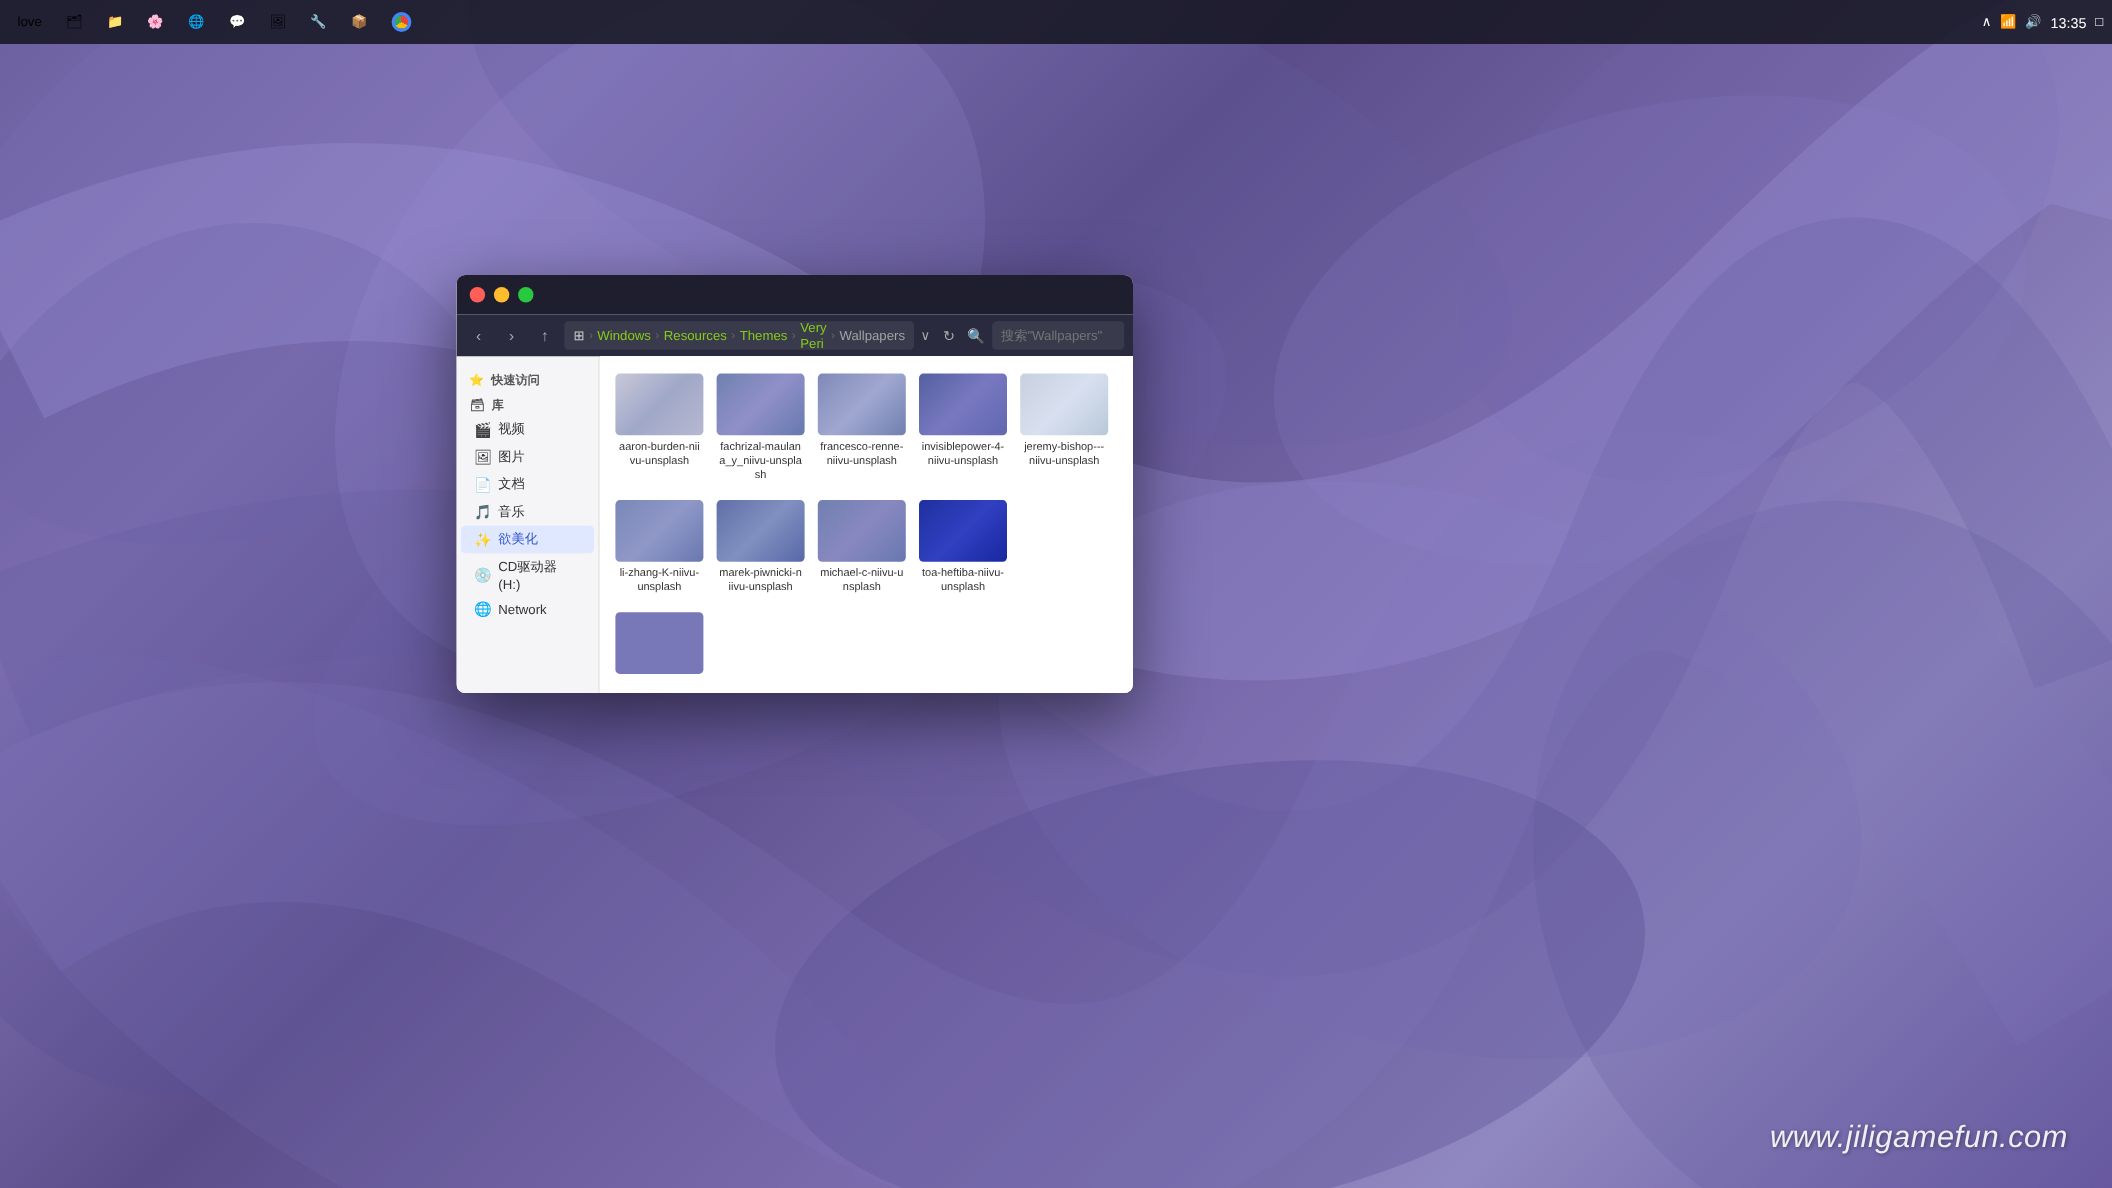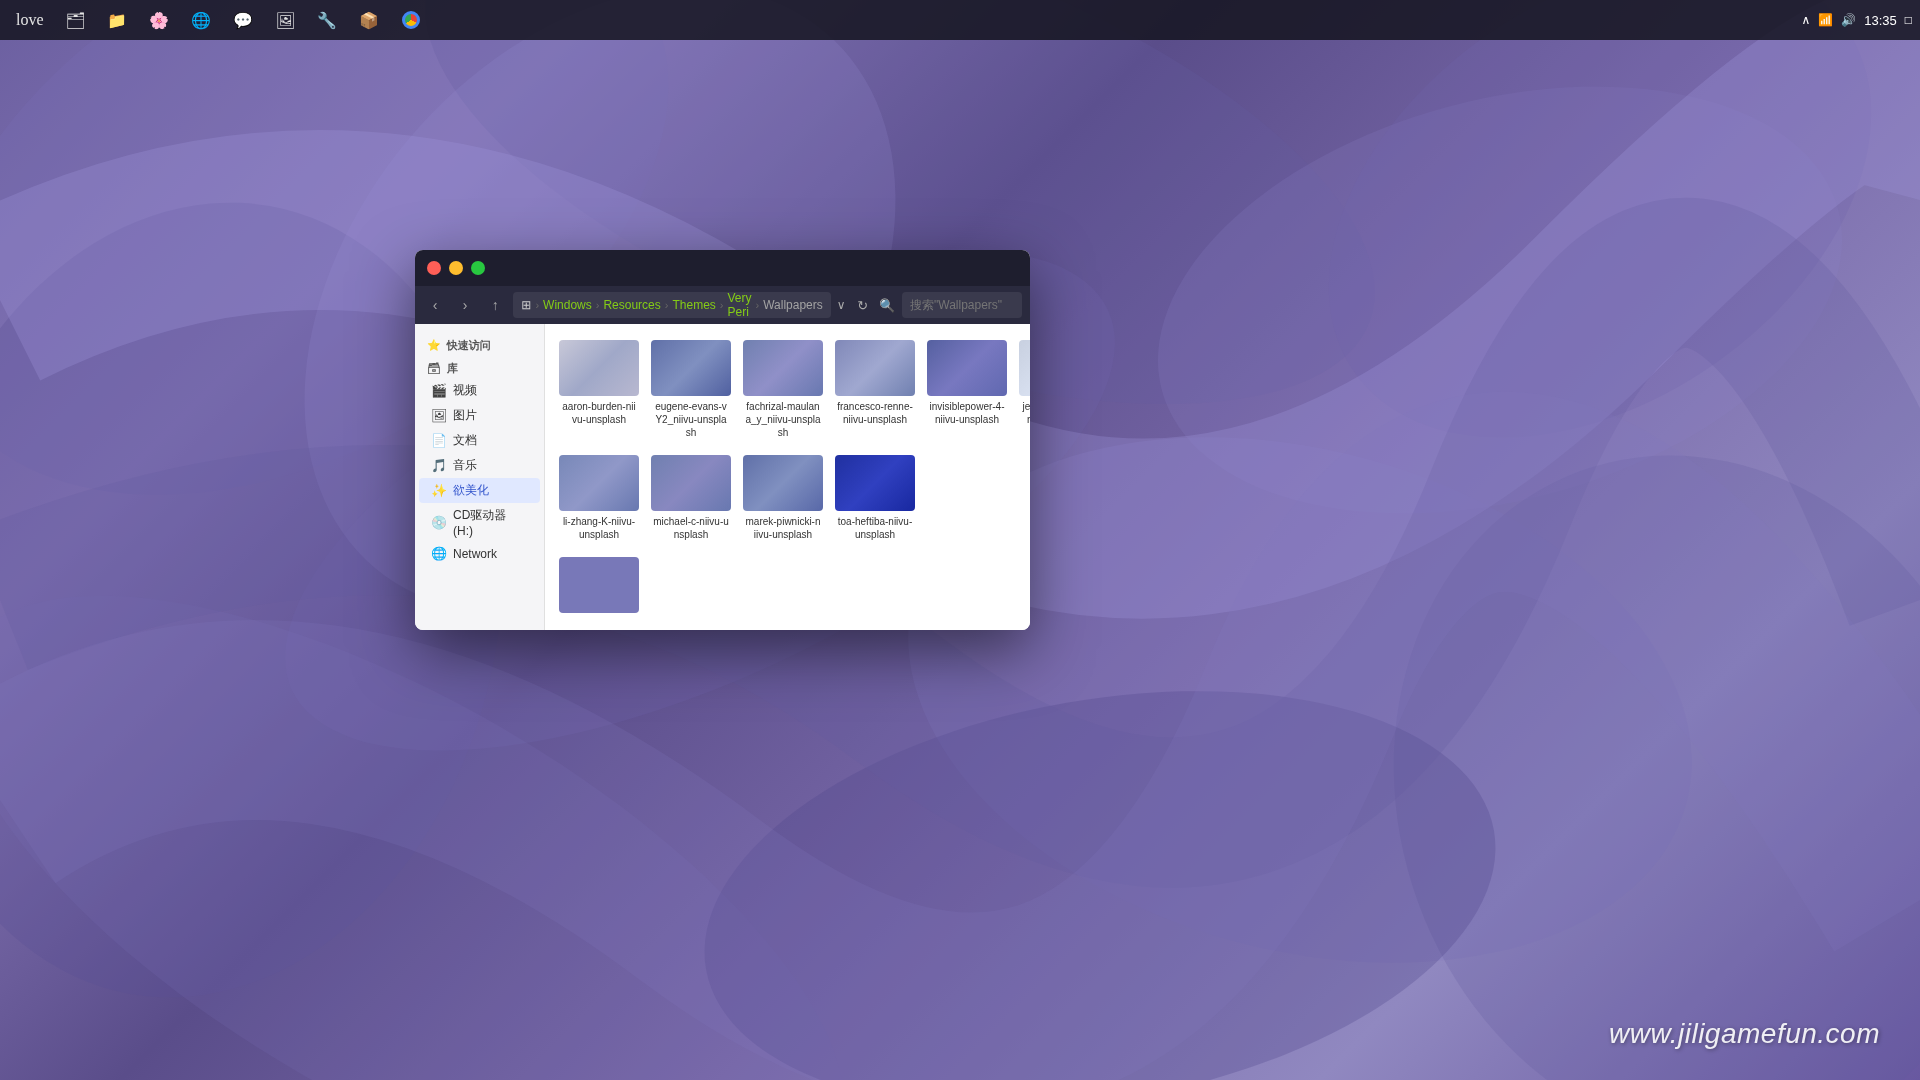--- a/index.html
+++ b/index.html
@@ -49,23 +49,22 @@
       gap: 6px;
       flex: 1;
     }
 
     .taskbar-item {
       display: flex;
       align-items: center;
       padding: 4px 8px;
       border-radius: 4px;
       cursor: pointer;
-      color: #e5e5e5;
-      font-size: 16px;
-      font-family: Liberation Serif, serif;
+      color: #000000;
+      font-size: 12px;
     }
 
     .taskbar-right {
       display: flex;
       align-items: center;
       gap: 8px;
       color: #fff;
       font-size: 12px;
     }
 
@@ -478,24 +477,20 @@
     </div>
 
     <div class="file-grid">
 
       <div class="file-grid-row">
         <div class="file-item">
           <div class="file-thumbnail thumb-aaron"></div>
           <span class="file-name">aaron-burden-niivu-unsplash</span>
         </div>
         <div class="file-item">
-          <div class="file-thumbnail thumb-eugene"></div>
-          <span class="file-name">eugene-evans-vY2_niivu-unsplash</span>
-        </div>
-        <div class="file-item">
           <div class="file-thumbnail thumb-fachrizal"></div>
           <span class="file-name">fachrizal-maulan a_y_niivu-unsplash</span>
         </div>
         <div class="file-item">
           <div class="file-thumbnail thumb-francesco"></div>
           <span class="file-name">francesco-renne-niivu-unsplash</span>
         </div>
         <div class="file-item">
           <div class="file-thumbnail thumb-invisible"></div>
           <span class="file-name">invisiblepower-4-niivu-unsplash</span>
@@ -505,26 +500,26 @@
           <span class="file-name">jeremy-bishop---niivu-unsplash</span>
         </div>
       </div>
 
       <div class="file-grid-row">
         <div class="file-item">
           <div class="file-thumbnail thumb-li"></div>
           <span class="file-name">li-zhang-K-niivu-unsplash</span>
         </div>
         <div class="file-item">
+          <div class="file-thumbnail thumb-marek"></div>
+          <span class="file-name">marek-piwnicki-niivu-unsplash</span>
+        </div>
+        <div class="file-item">
           <div class="file-thumbnail thumb-michael"></div>
           <span class="file-name">michael-c-niivu-unsplash</span>
-        </div>
-        <div class="file-item">
-          <div class="file-thumbnail thumb-marek"></div>
-          <span class="file-name">marek-piwnicki-niivu-unsplash</span>
         </div>
         <div class="file-item">
           <div class="file-thumbnail thumb-toa"></div>
           <span class="file-name">toa-heftiba-niivu-unsplash</span>
         </div>
       </div>
 
       <div class="file-grid-row">
         <div class="file-item">
           <div class="file-thumbnail thumb-veryperi"></div>

